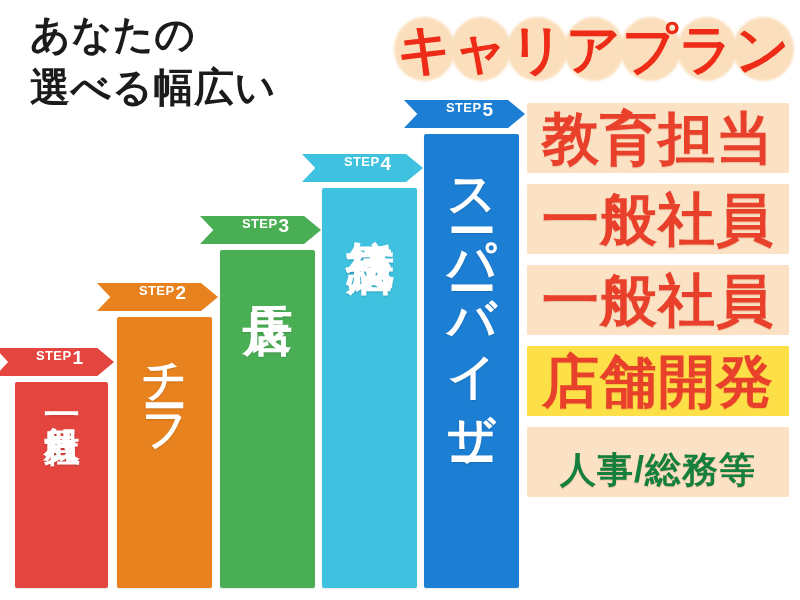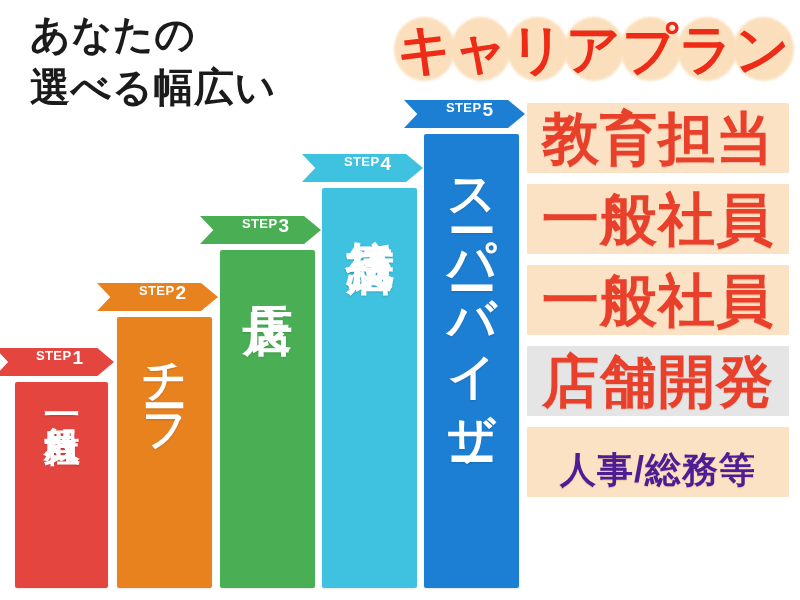--- a/index.html
+++ b/index.html
@@ -225,21 +225,21 @@
   <div id="role-list">
       <div class="role-item" style="background: rgb(251, 226, 196);">
         <div class="role-text" style="color: rgb(232, 64, 42);">教育担当</div>
       </div>
       <div class="role-item" style="background: rgb(251, 226, 196);">
         <div class="role-text" style="color: rgb(232, 64, 42);">一般社員</div>
       </div>
       <div class="role-item" style="background: rgb(251, 226, 196);">
         <div class="role-text" style="color: rgb(232, 64, 42);">一般社員</div>
       </div>
-      <div class="role-item" style="background: #e5e5e5;">
+      <div class="role-item" style="background: #fde047;">
         <div class="role-text" style="color: rgb(232, 64, 42);">店舗開発</div>
       </div>
       <div class="role-item" style="background: rgb(251, 226, 196);">
-        <div class="role-text small" style="color: #4c1d95; margin-top: 16px;">人事/総務等</div>
+        <div class="role-text small" style="color: #15803d; margin-top: 16px;">人事/総務等</div>
       </div>
     </div>
 
 </div>
 
 </body></html>

